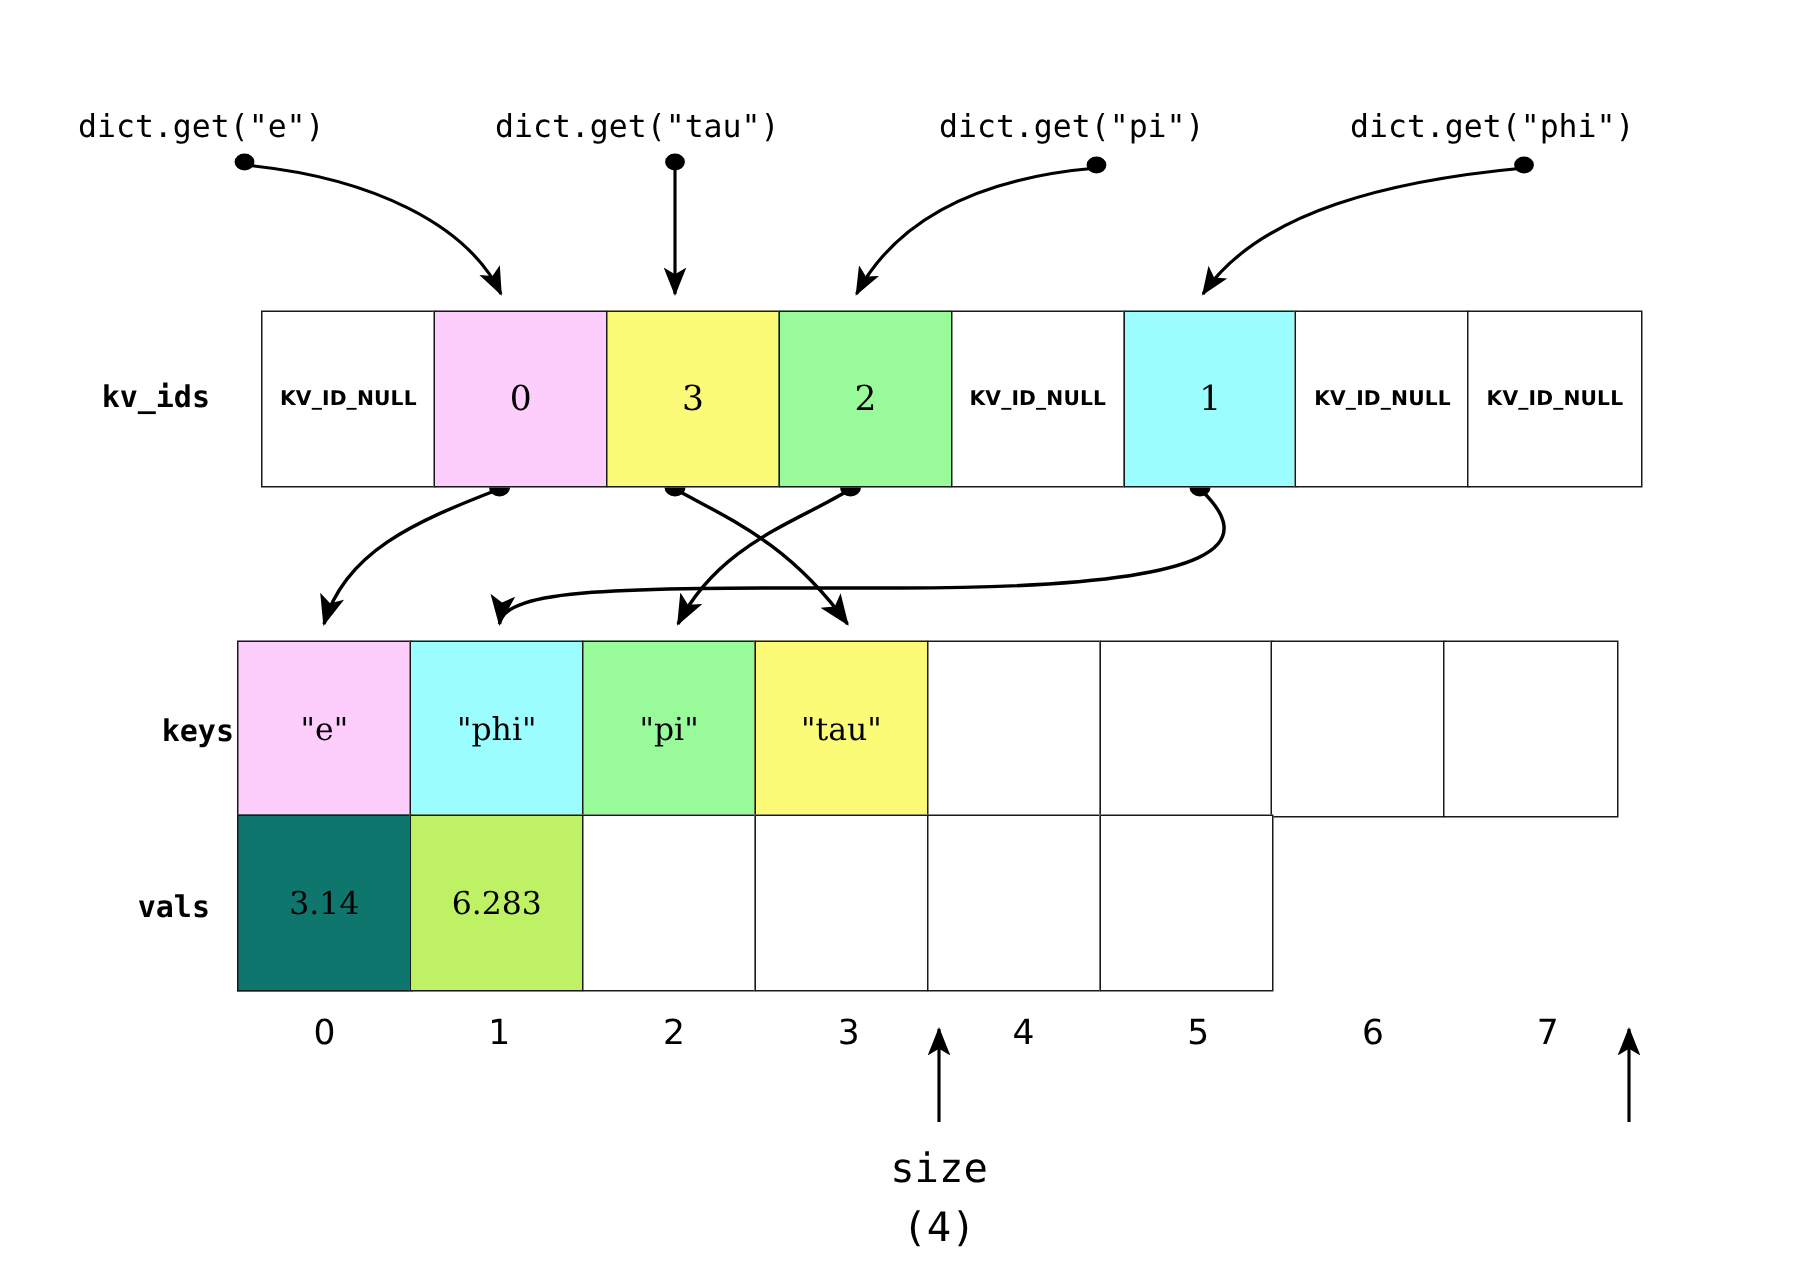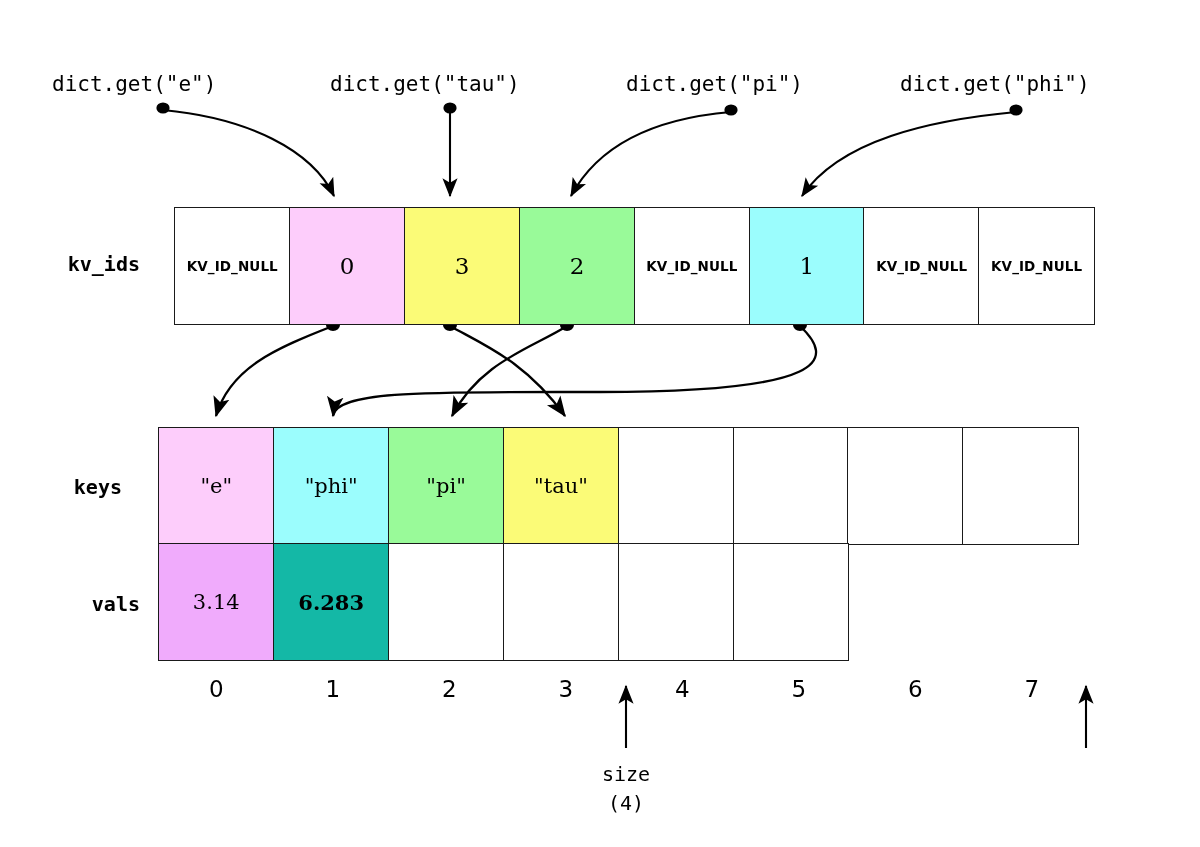--- a/index.html
+++ b/index.html
@@ -106,21 +106,21 @@
     font-size: 23px;
     color: #000;
     text-align: center;
     transform: translateX(-50%);
   }
 
   
   .annot {
     position: absolute;
     font-family: "DejaVu Sans Mono", monospace;
-    font-size: 20px;
+    font-size: 27px;
     color: #000;
     text-align: center;
     transform: translateX(-50%);
     white-space: nowrap;
     line-height: 1.45;
   }
 </style>
 </head>
 <body>
 
@@ -196,21 +196,21 @@
         <span class="cell-num">1</span>
       </div>
       <div class="cell" style="width: 116.5px; background: rgb(255, 255, 255); height: 118px;">
         <span class="cell-null">KV_ID_NULL</span>
       </div>
       <div class="cell" style="width: 116.5px; background: rgb(255, 255, 255); height: 118px;">
         <span class="cell-null">KV_ID_NULL</span>
       </div>
     </div>
 
-  <div class="row-label" style="left:12px; top:475px; width:110px;">keys</div>
+  <div class="row-label" style="left:46px; top:475px; width:110px;">keys</div>
   <div class="row-label" style="left:30px; top:592px; width:110px;">vals</div>
 
   <div class="kvtable" id="kv-table" style="left:158px; top:427px; width:932px;">
     <div class="kvrow" id="keys-row">
         <div class="cell" style="width: 116.5px; background: rgb(253, 205, 251); height: 118px;">
           <span class="cell-text">"e"</span>
         </div>
         <div class="cell" style="width: 116.5px; background: rgb(155, 253, 253); height: 118px;">
           <span class="cell-text">"phi"</span>
         </div>
@@ -227,24 +227,24 @@
           <span class="cell-text"></span>
         </div>
         <div class="cell" style="width: 116.5px; background: rgb(255, 255, 255); height: 118px;">
           <span class="cell-text"></span>
         </div>
         <div class="cell" style="width: 116.5px; background: rgb(255, 255, 255); height: 118px;">
           <span class="cell-text"></span>
         </div>
       </div>
     <div class="kvrow" id="vals-row">
-        <div class="cell" style="width: 116.5px; background: #f0abfc; height: 118px;">
+        <div class="cell" style="width: 116.5px; background: #0f766e; height: 118px;">
           <span class="cell-text">3.14</span>
         </div>
-        <div class="cell" style="width: 116.5px; background: #14b8a6; height: 118px; font-weight: bold;">
+        <div class="cell" style="width: 116.5px; background: #bef264; height: 118px;">
           <span class="cell-text">6.283</span>
         </div>
         <div class="cell" style="width: 116.5px; background: rgb(255, 255, 255); height: 118px;">
           <span class="cell-text"></span>
         </div>
         <div class="cell" style="width: 116.5px; background: rgb(255, 255, 255); height: 118px;">
           <span class="cell-text"></span>
         </div>
         <div class="cell" style="width: 116.5px; background: rgb(255, 255, 255); height: 118px;">
           <span class="cell-text"></span>

